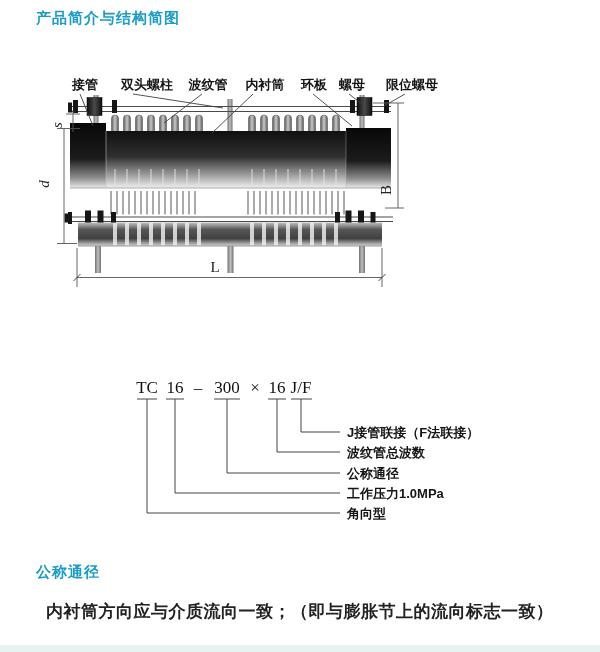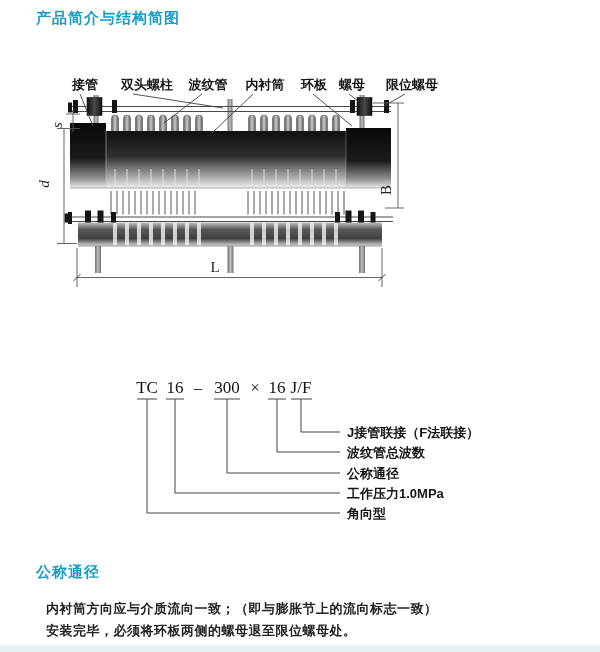--- a/index.html
+++ b/index.html
@@ -1,19 +1,19 @@
 <!DOCTYPE html>
 <html><head>
 <meta charset="utf-8">
 <style>
   html,body{margin:0;padding:0;background:#fff;}
   #page{position:relative;width:600px;height:652px;background:#fff;overflow:hidden;
         font-family:"Liberation Sans",sans-serif;}
   .sec-title{position:absolute;left:36px;font-size:15px;font-weight:bold;letter-spacing:1px;}
-  .body-line{position:absolute;left:46px;font-size:13px;font-weight:600;color:#222;
+  .body-line{position:absolute;left:46px;font-size:17px;font-weight:600;color:#222;
              letter-spacing:0.5px;white-space:nowrap;}
   svg{position:absolute;left:0;}
   .lbl{font:bold 13px "Liberation Sans",sans-serif;fill:#151515;}
   .dim-it{font:italic 15px "Liberation Serif",serif;fill:#222;}
   .dim-up{font:15px "Liberation Serif",serif;fill:#222;}
   .code-seg{font:17px "Liberation Serif",serif;fill:#111;}
   .callout{font:bold 13px "Liberation Sans",sans-serif;fill:#151515;}
   #footer-strip{position:absolute;left:0;bottom:0;width:100%;height:7px;}
 </style>
 </head>
@@ -271,16 +271,15 @@
 
     <text class="callout" x="347" y="68.5">J接管联接（F法联接）</text>
     <text class="callout" x="347" y="88.5">波纹管总波数</text>
     <text class="callout" x="347" y="109.5">公称通径</text>
     <text class="callout" x="347" y="129.5">工作压力1.0MPa</text>
     <text class="callout" x="347" y="149.5">角向型</text>
   </svg>
 
   <div class="sec-title" style="top: 563px; color: rgb(26, 156, 198);">公称通径</div>
   <div class="body-line" style="top:600px;">内衬筒方向应与介质流向一致；（即与膨胀节上的流向标志一致）</div>
-  <div class="body-line" style="top:622px;">安装完毕，必须将环板两侧的螺母退至限位螺母处。</div>
 
   <div id="footer-strip" style="background: rgb(233, 242, 243);"></div>
 </div>
 
 </body></html>

